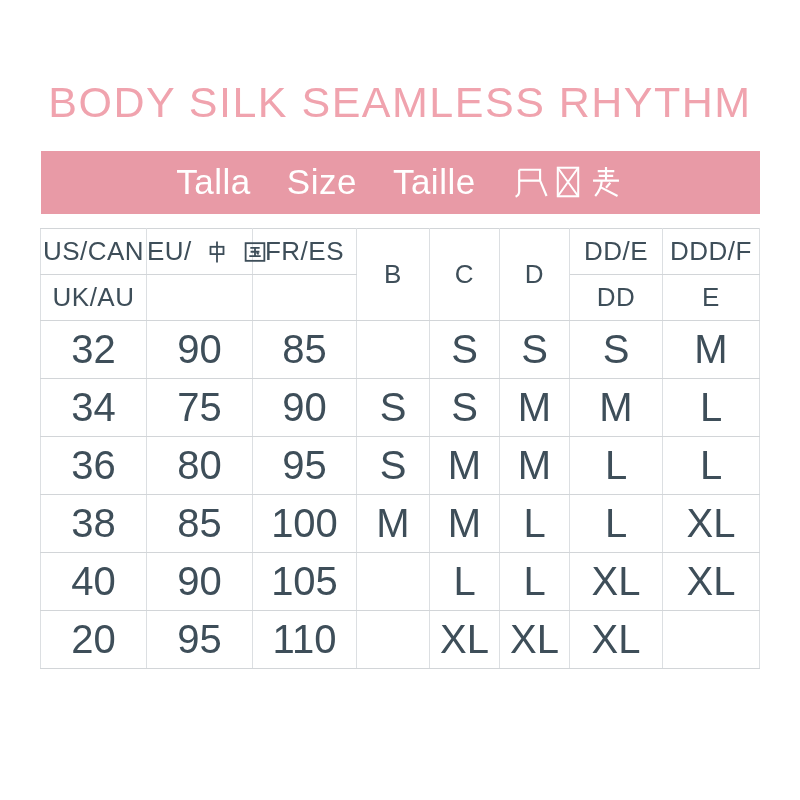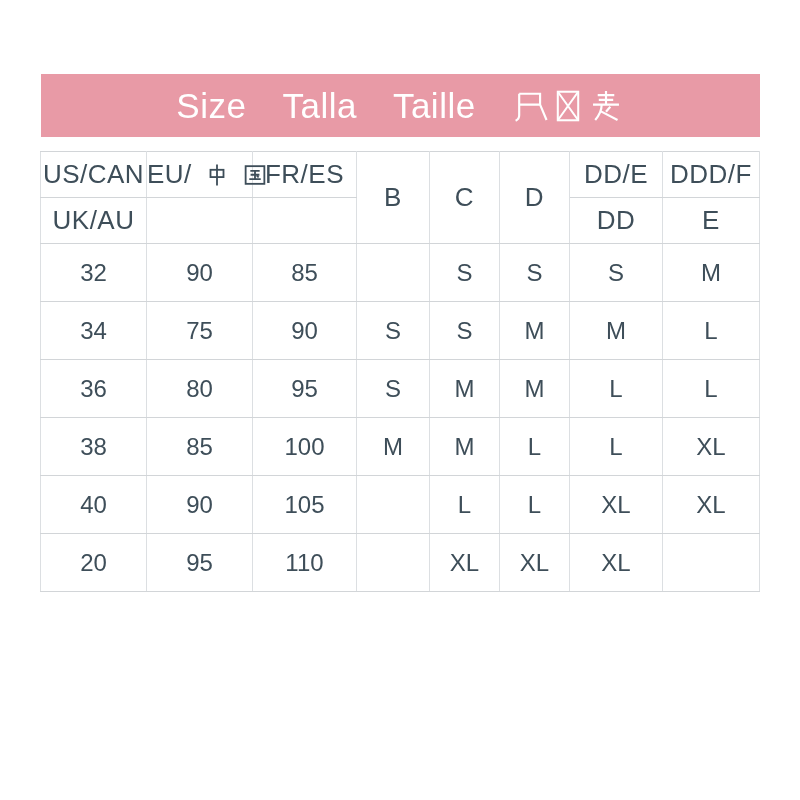--- a/index.html
+++ b/index.html
@@ -56,35 +56,36 @@
     border-right: 1px solid #dcdfe2;
     border-top: 1px solid #d2d5d8;
     border-bottom: 1px solid #d2d5d8;
     text-align: center;
     vertical-align: middle;
     padding: 0;
     font-weight: 300;
     background: #ffffff;
   }
   .size-table thead th { height: 45px; font-size: 26px; letter-spacing: 0.5px; }
-  .size-table tbody td { height: 57px; font-size: 24px; }
+  .size-table tbody td { height: 57px; font-size: 40px; }
   .eu-cell-inner { display: inline-flex; align-items: center; gap: 12px; }
   .eu-cell-inner .cjk-glyph { margin-top: 1px; }
 </style>
 </head>
 <body>
 
 <div class="page">
 
   <h1 class="title">
+    <span class="title-line">BODY SILK SEAMLESS RHYTHM</span>
   </h1>
 
   <div class="banner">
+    <span>Talla</span>
     <span>Size</span>
-    <span>Talla</span>
     <span>Taille</span>
     <span class="cjk-group" aria-label="尺□表">
       <svg class="cjk-glyph" width="36" height="38" viewBox="0 0 100 100" fill="none" stroke="#ffffff" stroke-width="6">
         <path d="M20,16 H78 V46 M20,46 H78 M20,16 L20,76 Q20,87 10,91 M78,46 L96,89"></path>
       </svg>
       <svg class="cjk-glyph" width="34" height="38" viewBox="0 0 100 100" fill="none" stroke="#ffffff" stroke-width="6">
         <rect x="20" y="8" width="60" height="84"></rect>
         <path d="M20,8 L80,92 M80,8 L20,92"></path>
       </svg>
       <svg class="cjk-glyph" width="36" height="38" viewBox="0 0 100 100" fill="none" stroke="#ffffff" stroke-width="6">

